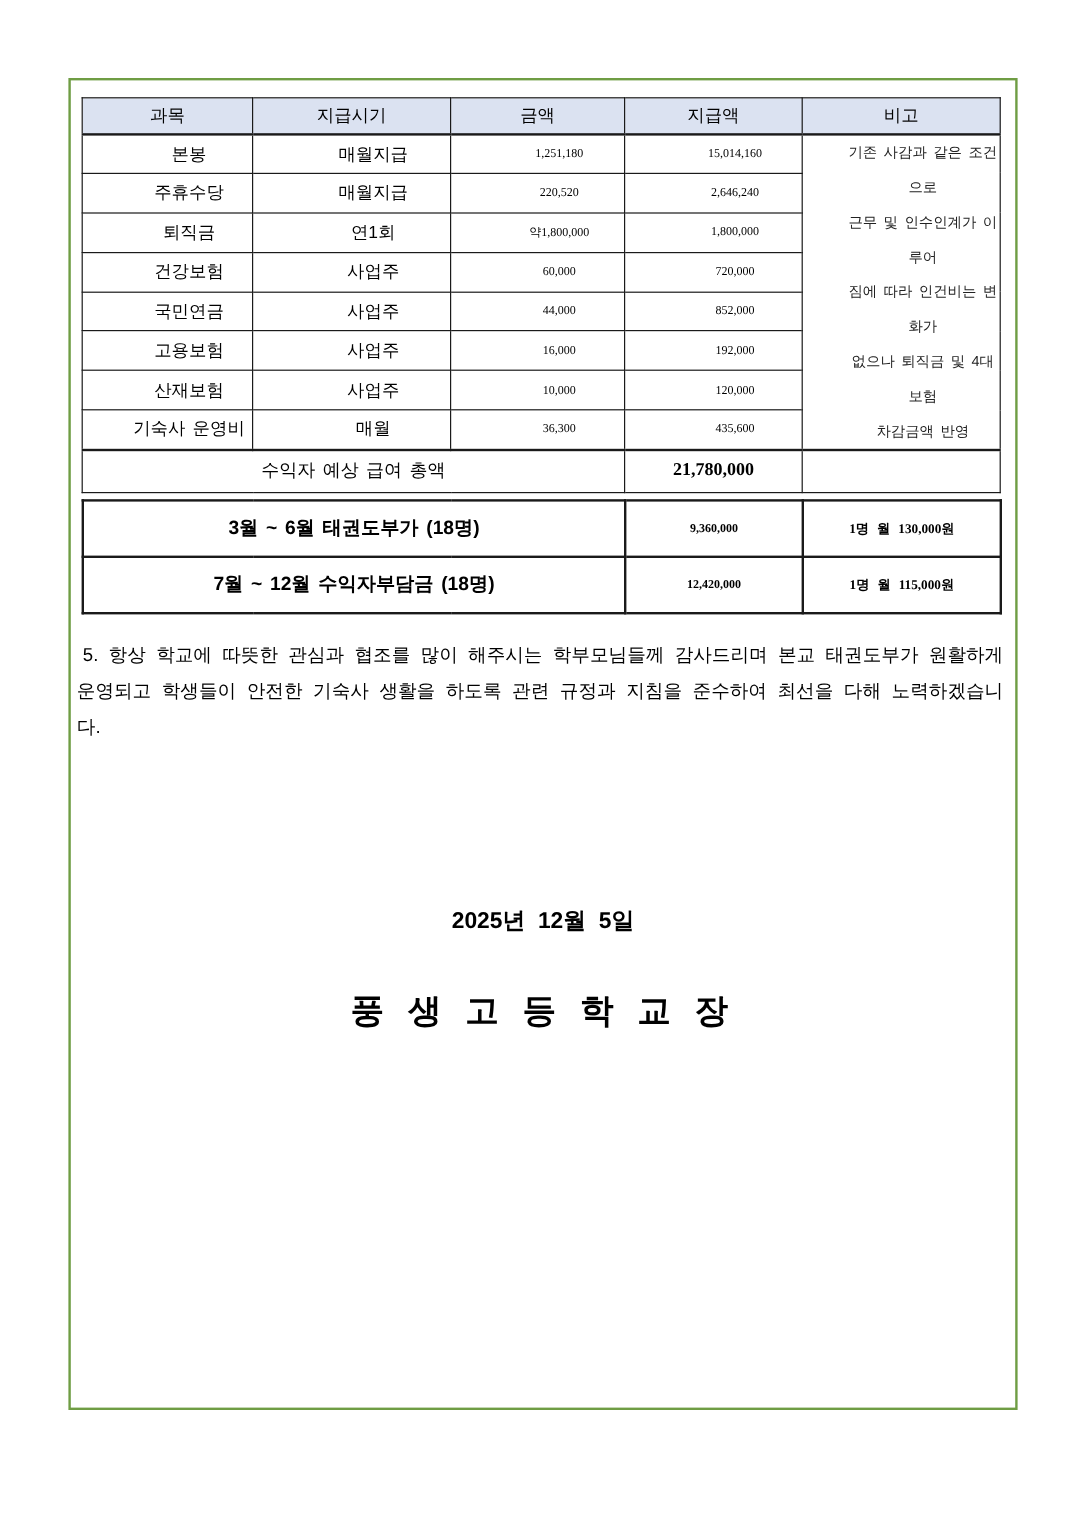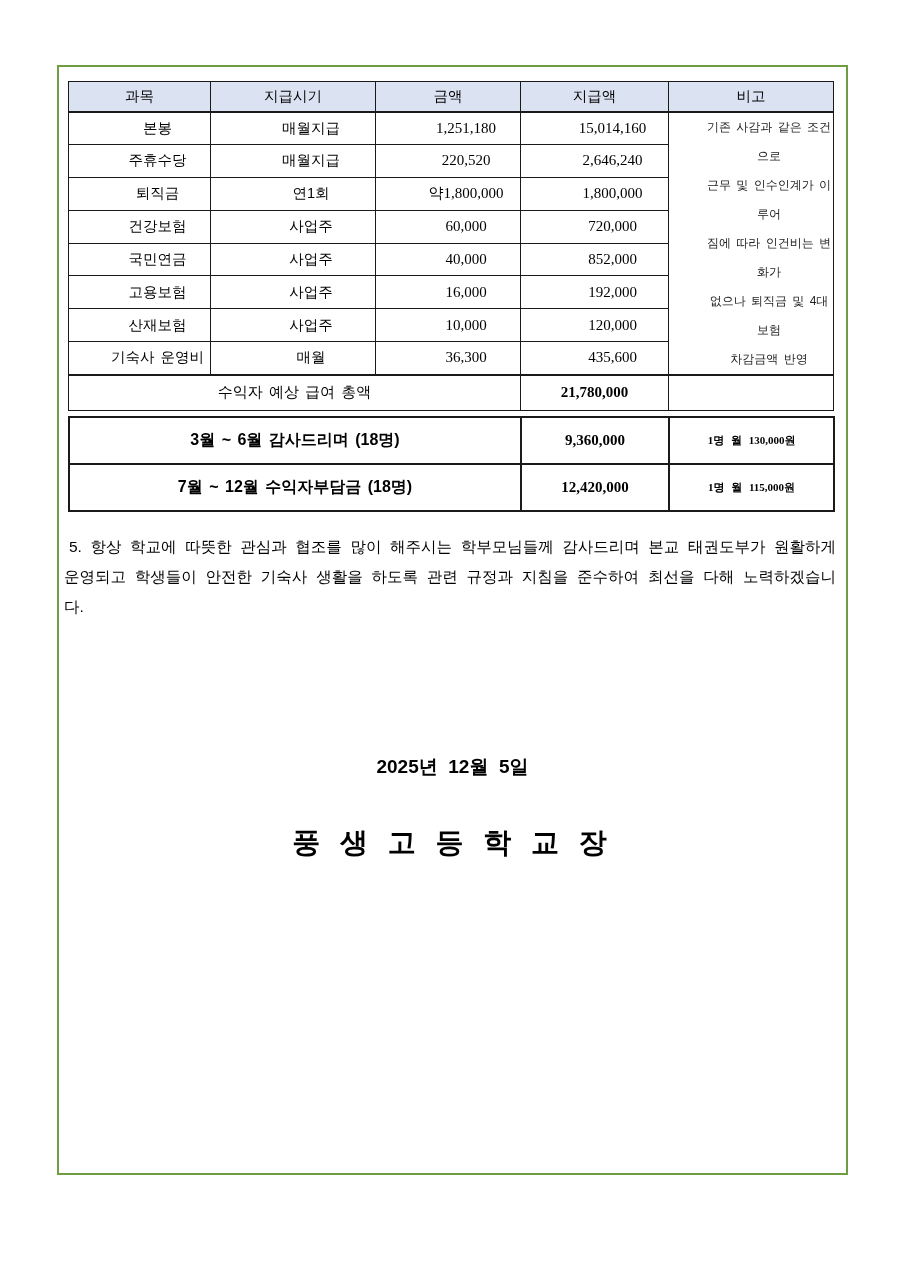--- a/index.html
+++ b/index.html
@@ -56,21 +56,21 @@
     word-spacing: 2px;
   }
   thead th {
     background: var(--header-bg);
     height: 30px;
     border-bottom: 2px solid var(--table-border);
   }
   tr.data-row td { height: 28px; padding-left: 36px; }
   .num {
     font-family: "Liberation Serif", serif;
-    font-size: 15px;
+    font-size: 10px;
   }
   .remark-cell {
     font-size: 12px;
     line-height: 29px;
     white-space: pre-line;
     color: #222;
   }
   tr.summary-row td {
     border-top: 2px solid var(--table-border);
     height: 36px;
@@ -168,21 +168,21 @@
         </tr>
         <tr class="data-row">
           <td>건강보험</td>
           <td>사업주</td>
           <td class="num">60,000</td>
           <td class="num">720,000</td>
         </tr>
         <tr class="data-row">
           <td>국민연금</td>
           <td>사업주</td>
-          <td class="num">40,000</td>
+          <td class="num">44,000</td>
           <td class="num">852,000</td>
         </tr>
         <tr class="data-row">
           <td>고용보험</td>
           <td>사업주</td>
           <td class="num">16,000</td>
           <td class="num">192,000</td>
         </tr>
         <tr class="data-row">
           <td>산재보험</td>
@@ -207,21 +207,21 @@
     <table class="charge-table">
       <colgroup>
         <col style="width:142px">
           <col style="width:165px">
           <col style="width:145px">
           <col style="width:148px">
           <col style="width:165px">
       </colgroup>
       <tbody>
         <tr>
-          <td colspan="3" class="charge-label">3월 ~ 6월 감사드리며 (18명)</td>
+          <td colspan="3" class="charge-label">3월 ~ 6월 태권도부가 (18명)</td>
           <td class="num">9,360,000</td>
           <td class="charge-note">1명 월 130,000원</td>
         </tr>
         <tr>
           <td colspan="3" class="charge-label">7월 ~ 12월 수익자부담금 (18명)</td>
           <td class="num">12,420,000</td>
           <td class="charge-note">1명 월 115,000원</td>
         </tr>
       </tbody>
     </table>

